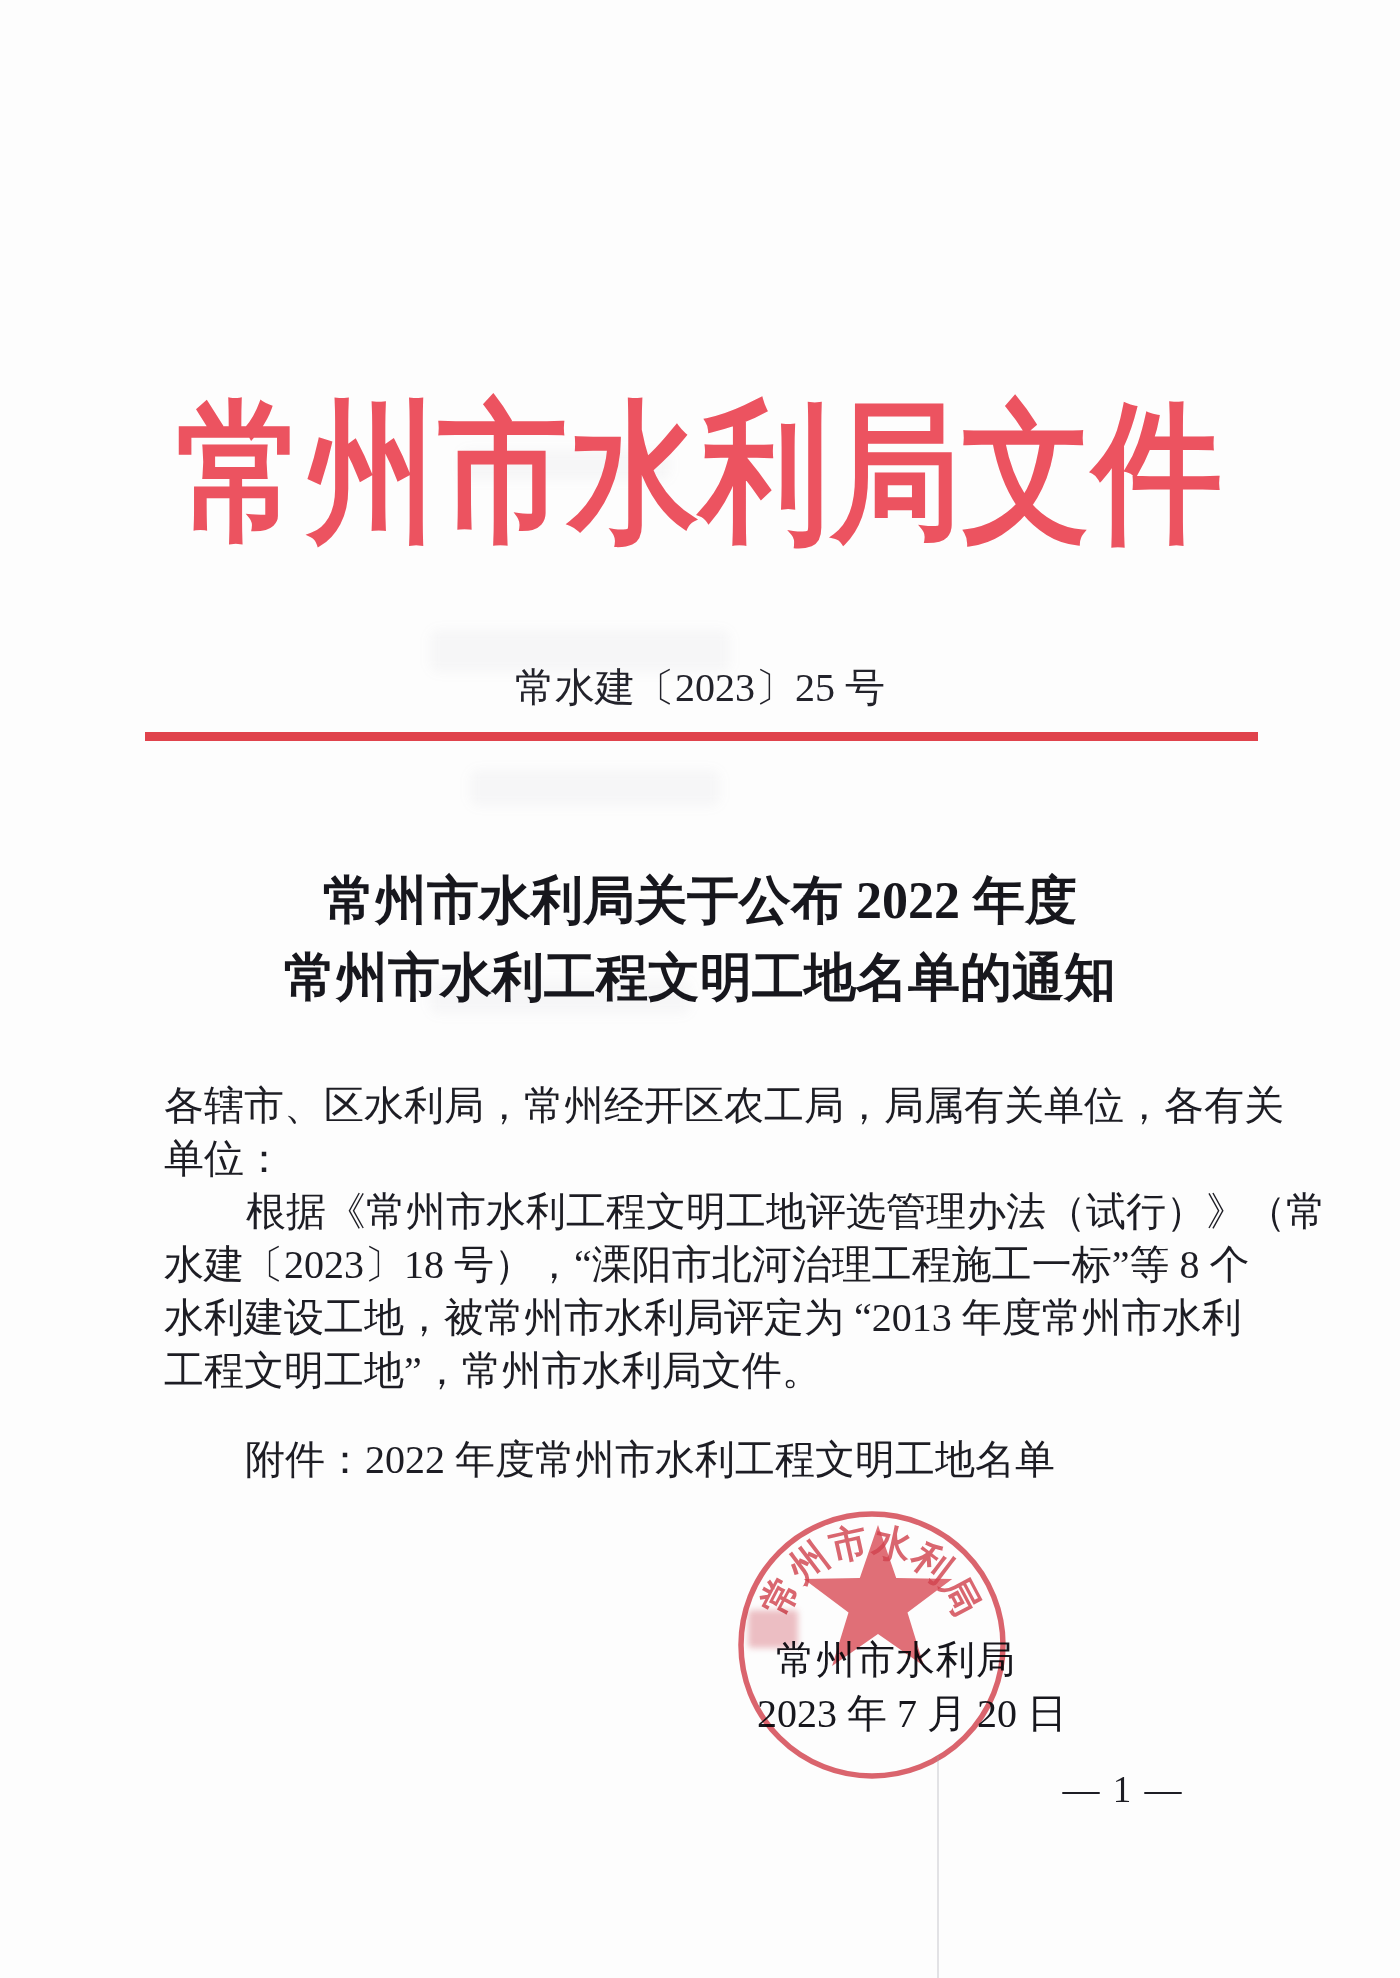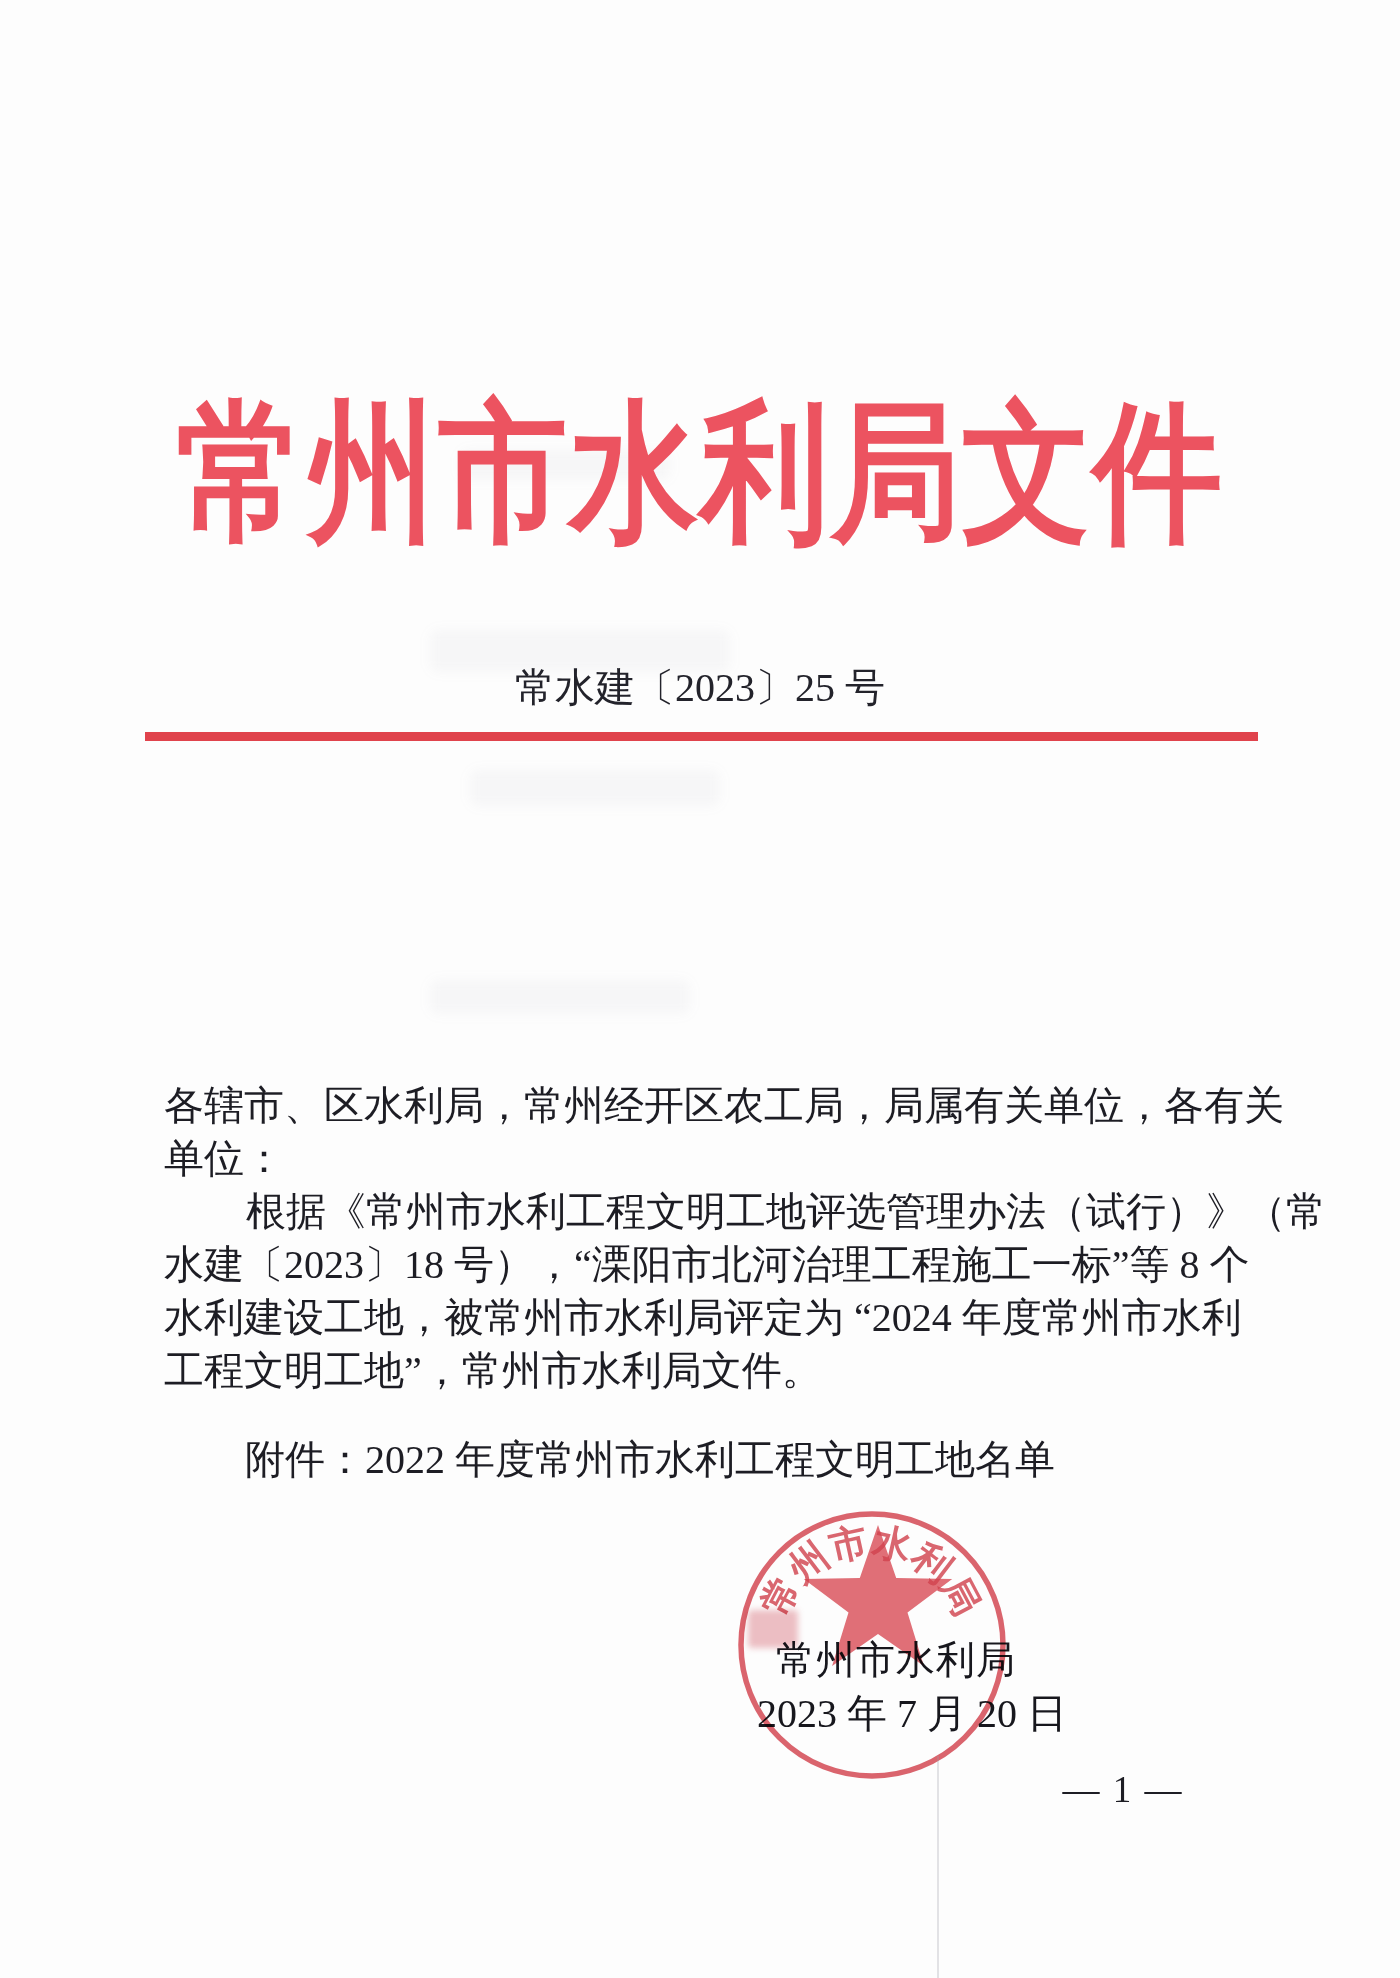--- a/index.html
+++ b/index.html
@@ -97,27 +97,31 @@
   <div class="ghost g2"></div>
   <div class="ghost g3"></div>
   <div class="ghost g4"></div>
 
   <div class="org-title" style="color:#ec5360;">常州市水利局文件</div>
 
   <div class="doc-number">常水建〔2023〕25 号</div>
 
   <div class="red-rule" style="background:#e0434c;"></div>
 
+  <div class="notice-title">
+    <div>常州市水利局关于公布 2022 年度</div>
+    <div>常州市水利工程文明工地名单的通知</div>
+  </div>
 
   <div class="body-text">
     <span class="line">各辖市、区水利局，常州经开区农工局，局属有关单位，各有关</span>
     <span class="line">单位：</span>
     <span class="line indent">根据《常州市水利工程文明工地评选管理办法（试行）》（常</span>
     <span class="line">水建〔2023〕18 号），“溧阳市北河治理工程施工一标”等 8 个</span>
-    <span class="line">水利建设工地，被常州市水利局评定为 “2024 年度常州市水利</span>
+    <span class="line">水利建设工地，被常州市水利局评定为 “2013 年度常州市水利</span>
     <span class="line">工程文明工地”，常州市水利局文件。</span>
     <span class="attachment">附件：2022 年度常州市水利工程文明工地名单</span>
   </div>
 
   <div class="sig-org">常州市水利局</div>
   <div class="sig-date">2023 年 7 月 20 日</div>
 
   <svg class="seal" viewBox="0 0 278 278" xmlns="http://www.w3.org/2000/svg">
     <circle cx="139" cy="139" r="131" fill="none" stroke="#c9333f" stroke-width="5.5" opacity="0.82"></circle>
     <polygon points="145,19 163.2,71.9 219.2,72.9 174.5,106.6 190.9,160.1 145,128 99.1,160.1 115.5,106.6 70.8,72.9 126.8,71.9" fill="#cf3844" opacity="0.78"></polygon>

